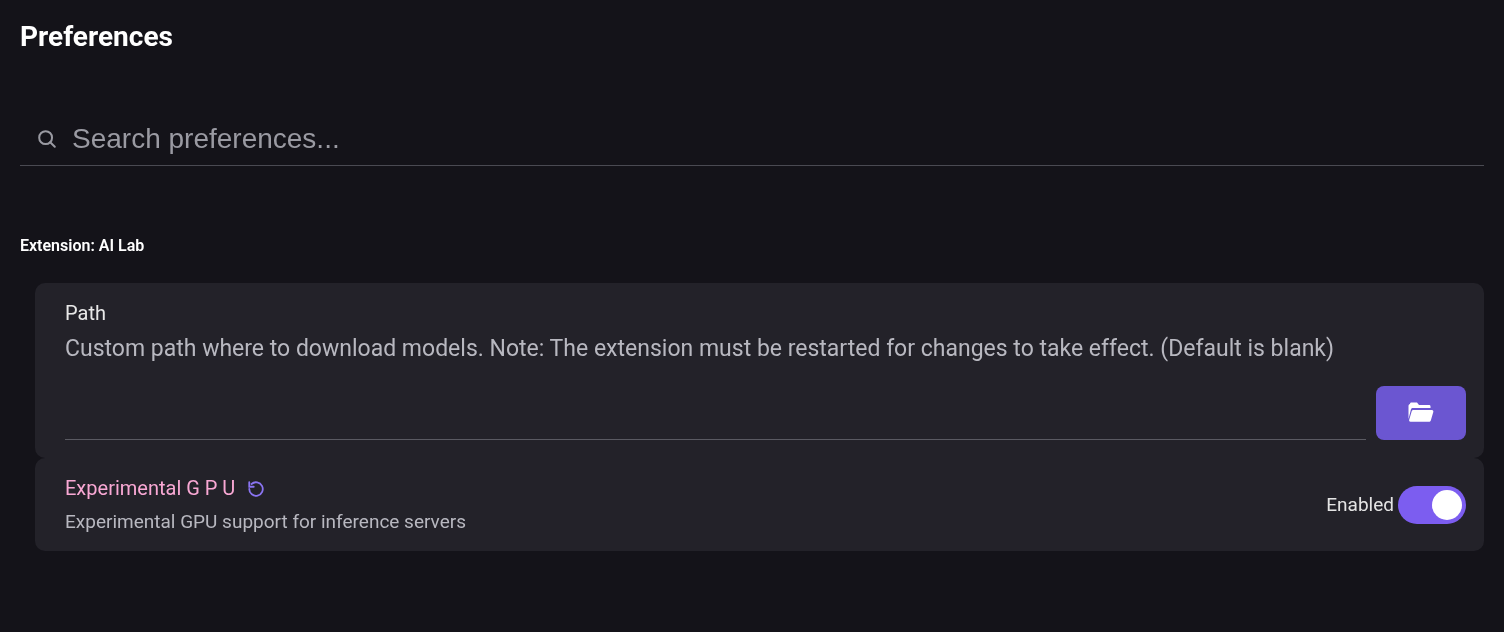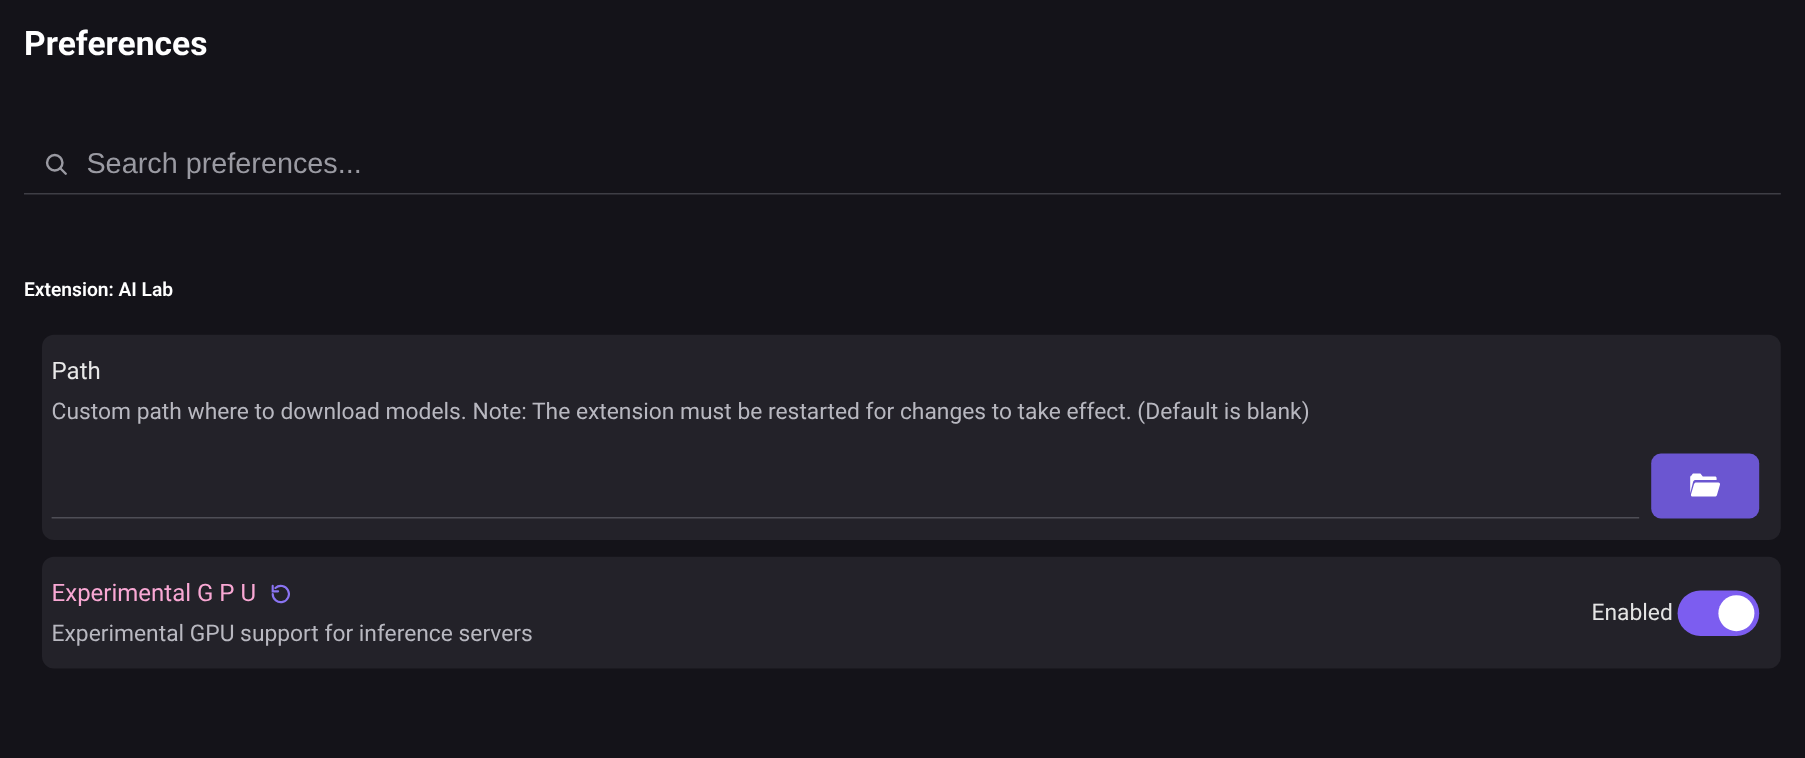--- a/index.html
+++ b/index.html
@@ -35,48 +35,47 @@
       height: 22px;
       margin-left: 16px;
       flex-shrink: 0;
     }
     .search-input {
       flex: 1;
       background: transparent;
       border: none;
       outline: none;
       color: #e4e4e4;
-      font-size: 24px;
+      font-size: 28px;
     }
     .search-input::placeholder {
       color: #9a9aa2;
     }
     .section-title {
       font-size: 16px;
       font-weight: 600;
       color: #ffffff;
       margin-bottom: 28px;
     }
     .pref-card {
       background-color: #232229;
       border-radius: 10px;
-      padding: 18px 18px 18px 8px;
-      margin-bottom: 14px;
+      padding: 18px 18px 18px 30px;
       margin-left: 15px;
     }
     .pref-label {
       font-size: 20px;
       color: #e8e8e8;
       margin-bottom: 10px;
       display: flex;
       align-items: center;
       gap: 12px;
     }
     .pref-desc {
-      font-size: 19px;
+      font-size: 23px;
       color: #b8b8c0;
       margin-bottom: 24px;
     }
     .path-row {
       display: flex;
       gap: 10px;
       align-items: stretch;
     }
     .path-input {
       flex: 1;

